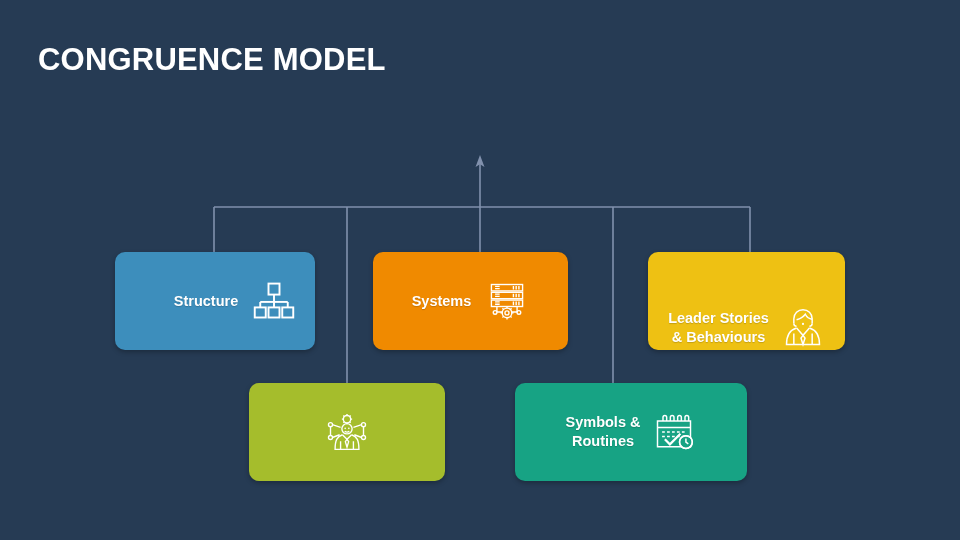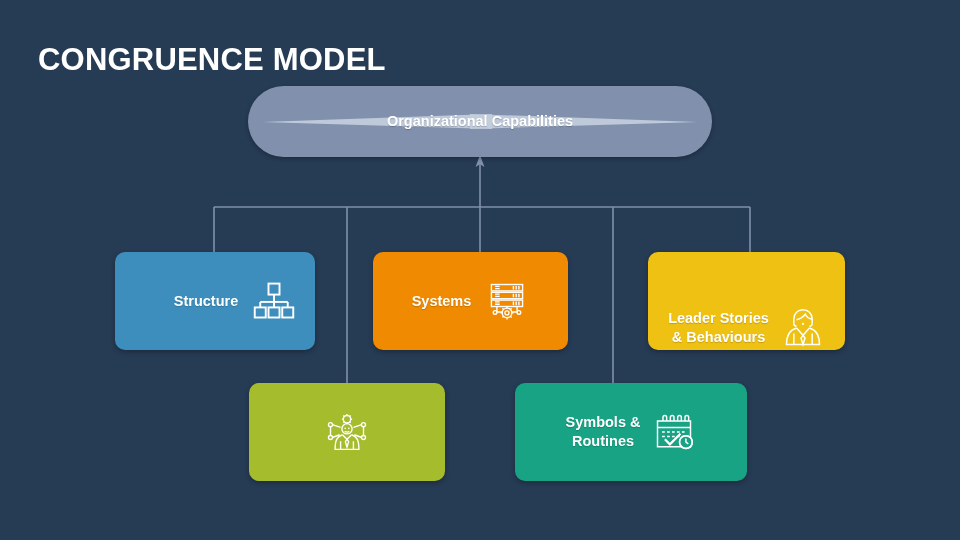--- a/index.html
+++ b/index.html
@@ -141,29 +141,20 @@
       <path d="M480 252 V164"></path>
 
       <path d="M613 207 V383"></path>
 
       <path d="M750 207 V252"></path>
     </g>
 
     <polygon points="480,155 475.5,167 480,164.2 484.5,167" fill="#8191ad"></polygon>
   </svg>
 
-  <div id="capsule">
-    <svg width="464" height="71" viewBox="0 0 464 71" style="position:absolute;left:0;top:0;" xmlns="http://www.w3.org/2000/svg">
-      <polygon points="14,36 244,28 244,43" fill="#c3cedd" opacity="0.92"></polygon>
-      <polygon points="450,36 220,28 220,43" fill="#c3cedd" opacity="0.92" transform="translate(0,0)" style="display:none"></polygon>
-      <polygon points="450,36 222,28 222,43" fill="#c3cedd" opacity="0.92"></polygon>
-    </svg>
-    <div class="cap-label">Organizational
-Capabilities</div>
-  </div>
 
   <div id="node-structure" class="node">
     <div class="inner">
       <div class="node-label">Structure</div>
       <span class="node-icon">
         <svg viewBox="0 0 48 48" fill="none" stroke="#ffffff" stroke-width="2.1" xmlns="http://www.w3.org/2000/svg">
           <rect x="18" y="5" width="12" height="12"></rect>
           <path d="M24 17 V25"></path>
           <path d="M9 25 H39"></path>
           <path d="M9 25 V31 M24 25 V31 M39 25 V31"></path>

